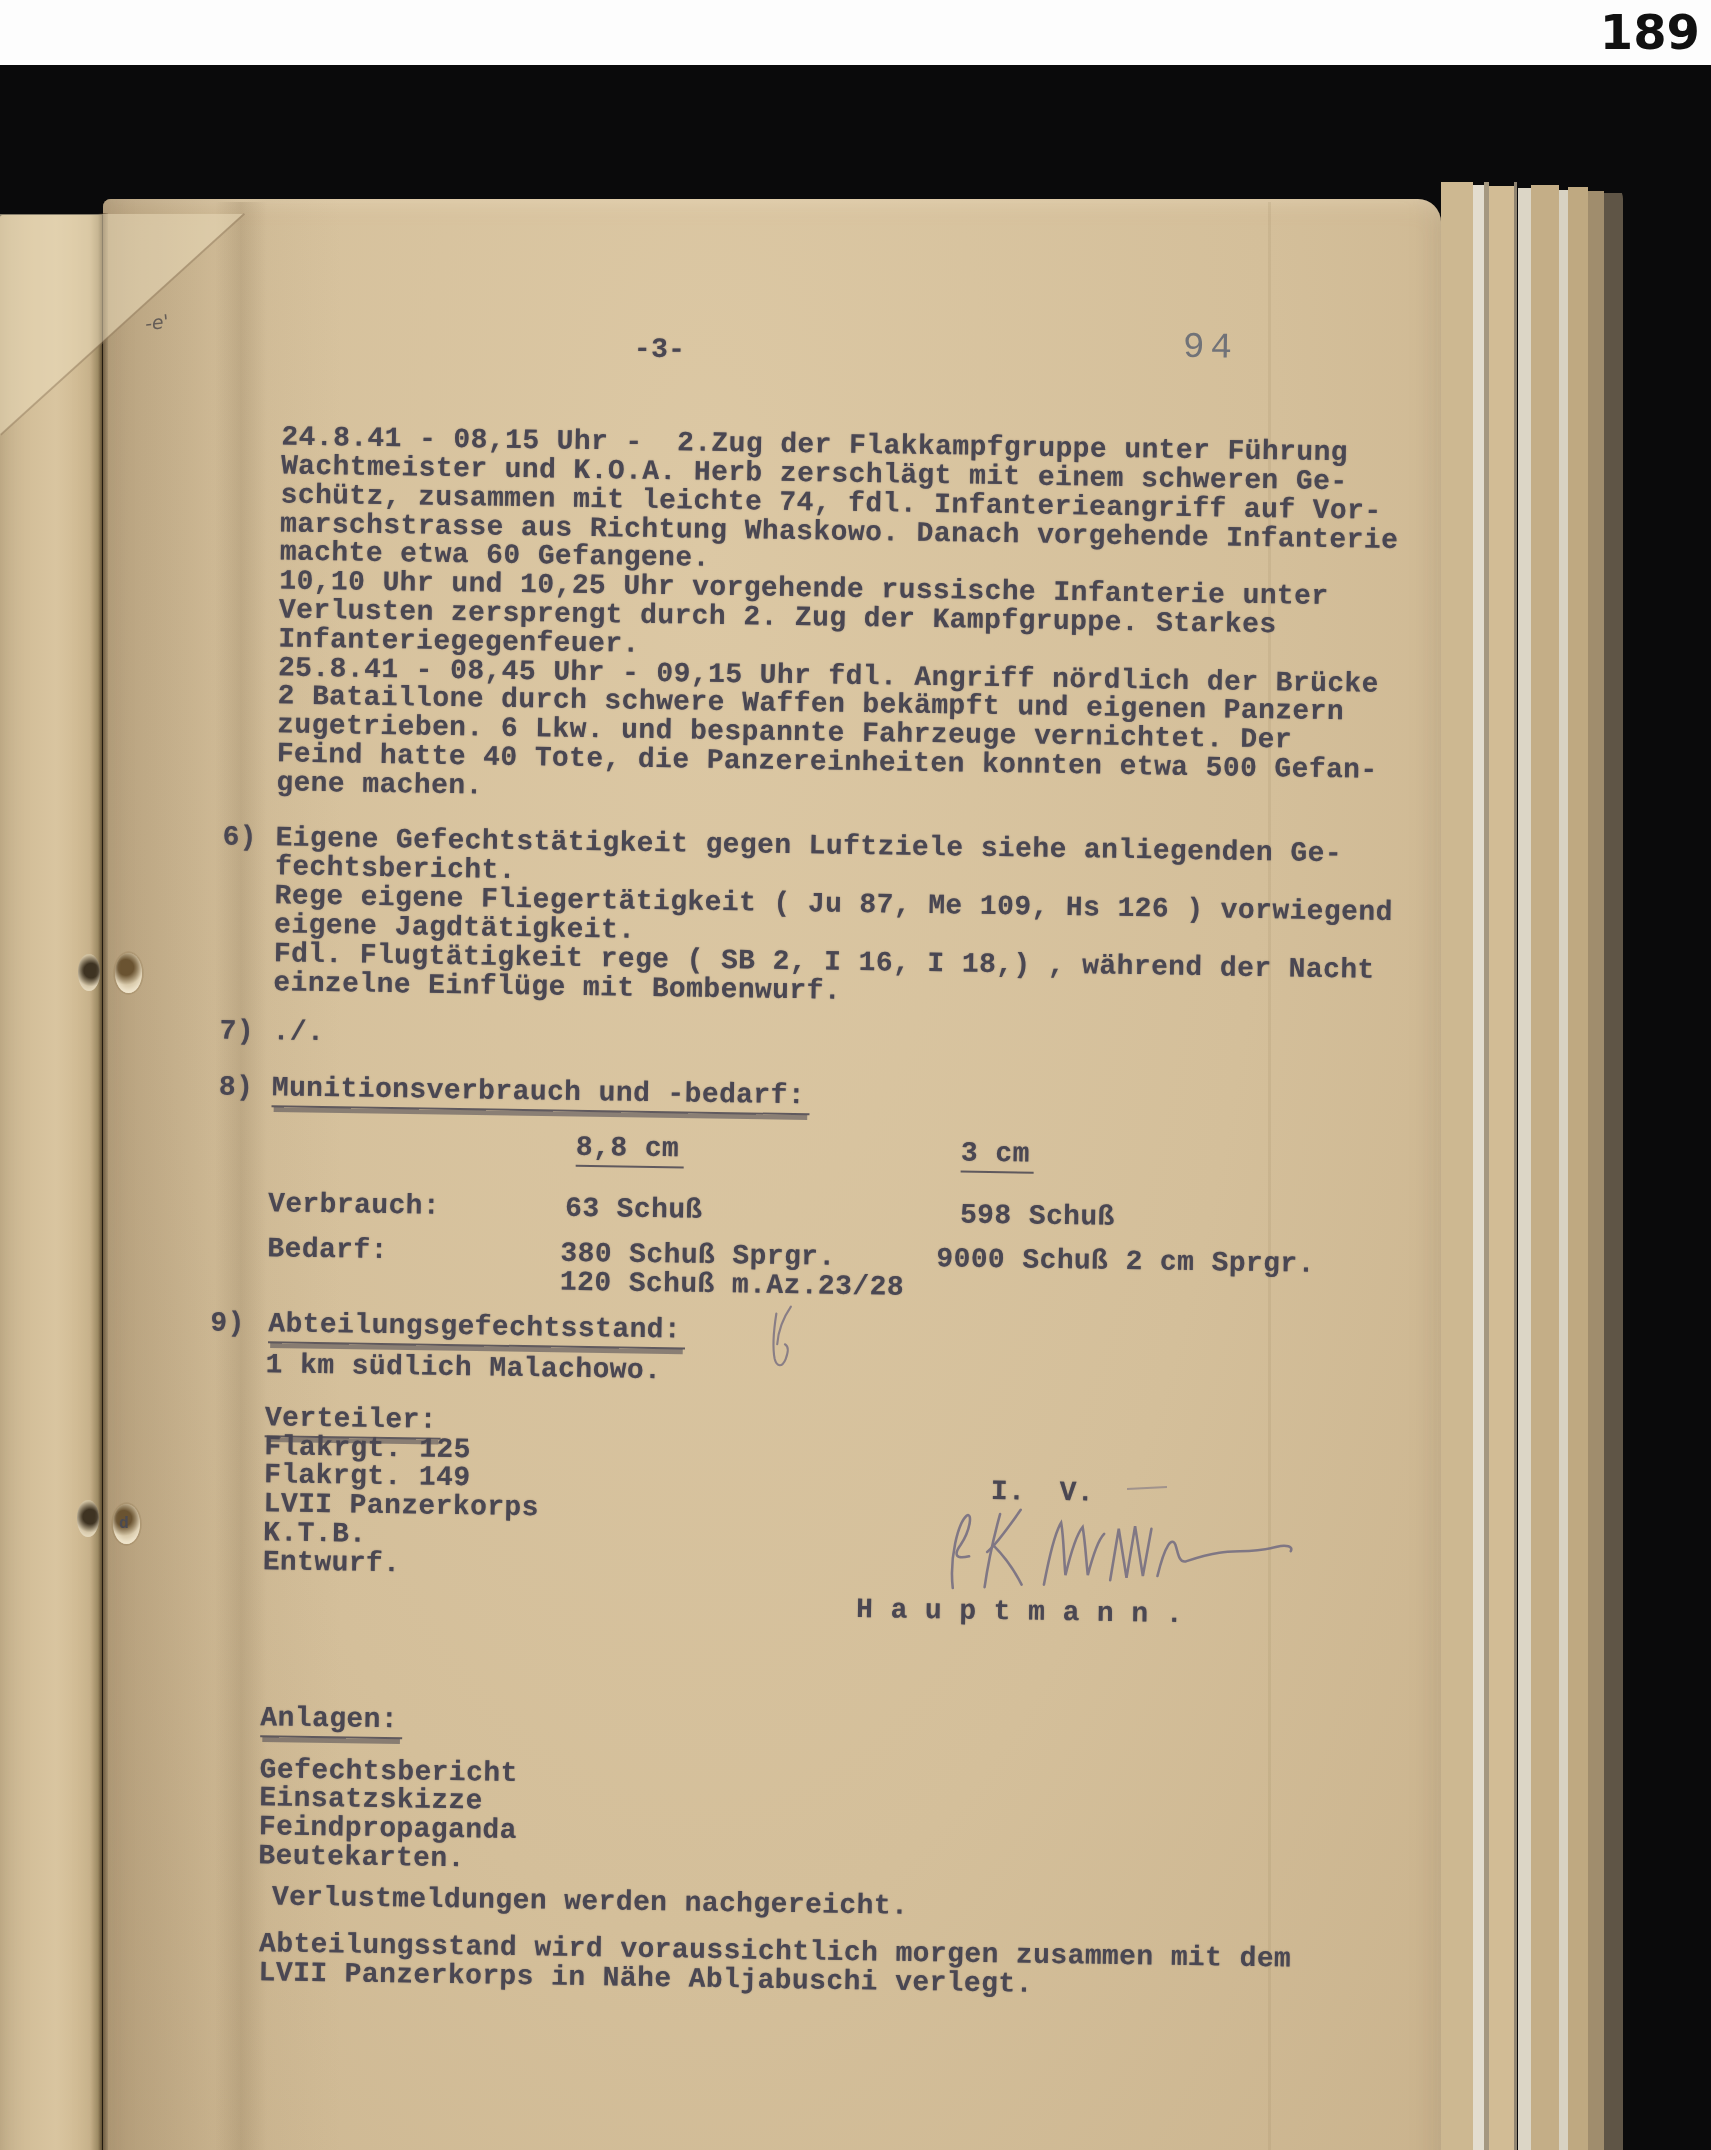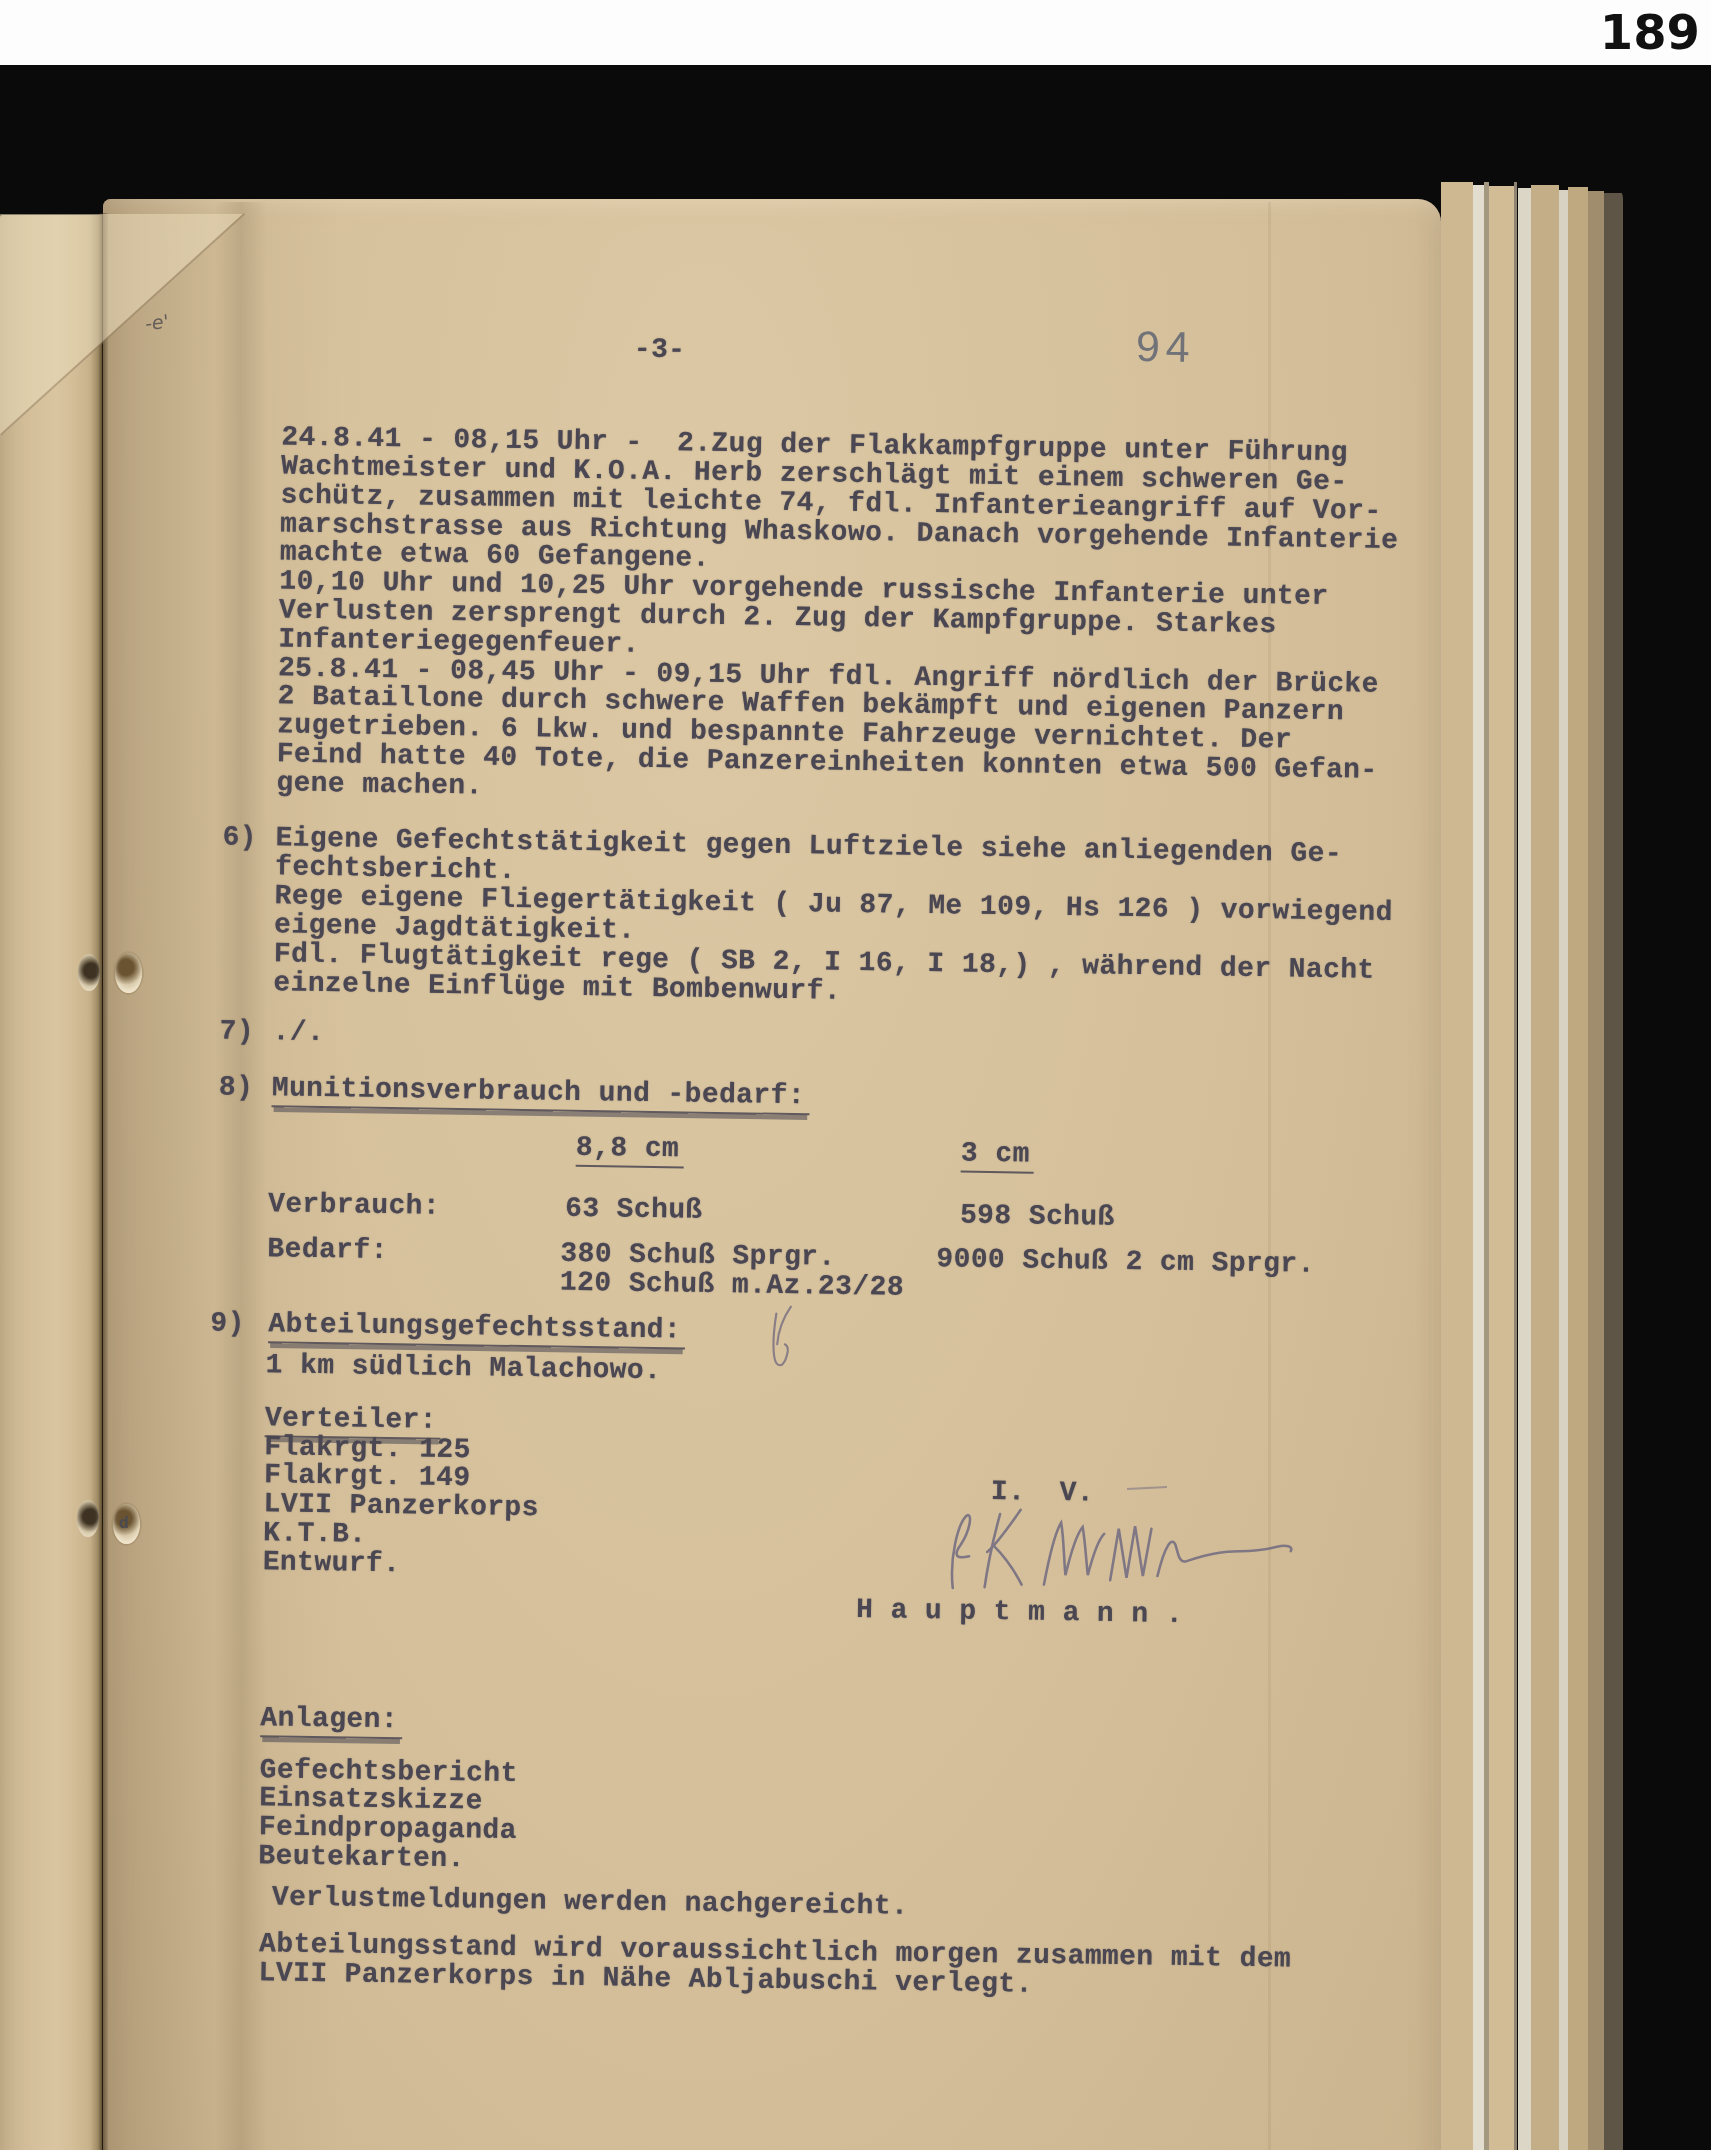--- a/index.html
+++ b/index.html
@@ -48,22 +48,22 @@
          border-radius:0 17px 30px 0;}
   .stack .s{position:absolute;top:0;bottom:0;}
   
   .text-layer{position:absolute;left:0;top:0;width:1712px;height:2420px;
         transform:rotate(0.85deg);transform-origin:391px 199px;
         color:#4a4752;font-weight:700;font-size:28px;line-height:29px;letter-spacing:0.4px;
         text-shadow:0 0 1.3px rgba(70,66,78,.55);}
   .line{position:absolute;white-space:pre;}
   .ul{border-bottom:2.2px solid rgba(74,71,82,.85);padding-bottom:1.7px;padding-right:4.3px;}
   .ul2{box-shadow:0 6.9px 0 -2.2px rgba(74,71,82,.55);}
-  .stamp{font-family:Liberation Sans, sans-serif;font-size:43px;font-weight:400;color:#59607024;
-         color:#596070;opacity:.8;letter-spacing:6px;text-shadow:none;}
+  .stamp{font-family:Liberation Mono, monospace;font-size:36px;font-weight:400;color:#59607024;
+         color:#596070;opacity:.8;letter-spacing:6px;text-shadow:none;margin-left:47px;}
   
   .pencil{position:absolute;color:#6f6880;text-shadow:none;}
   .margin-note{font-family:"DejaVu Sans", sans-serif;font-style:italic;font-size:19px;
                color:#55504f;transform:rotate(-6deg);opacity:.85;}
   .pencil-dash{position:absolute;width:40px;height:1.7px;background:rgba(110,104,128,.5);transform:rotate(-3deg);}
   svg{display:block;}
 </style>
 </head>
 <body>
 

